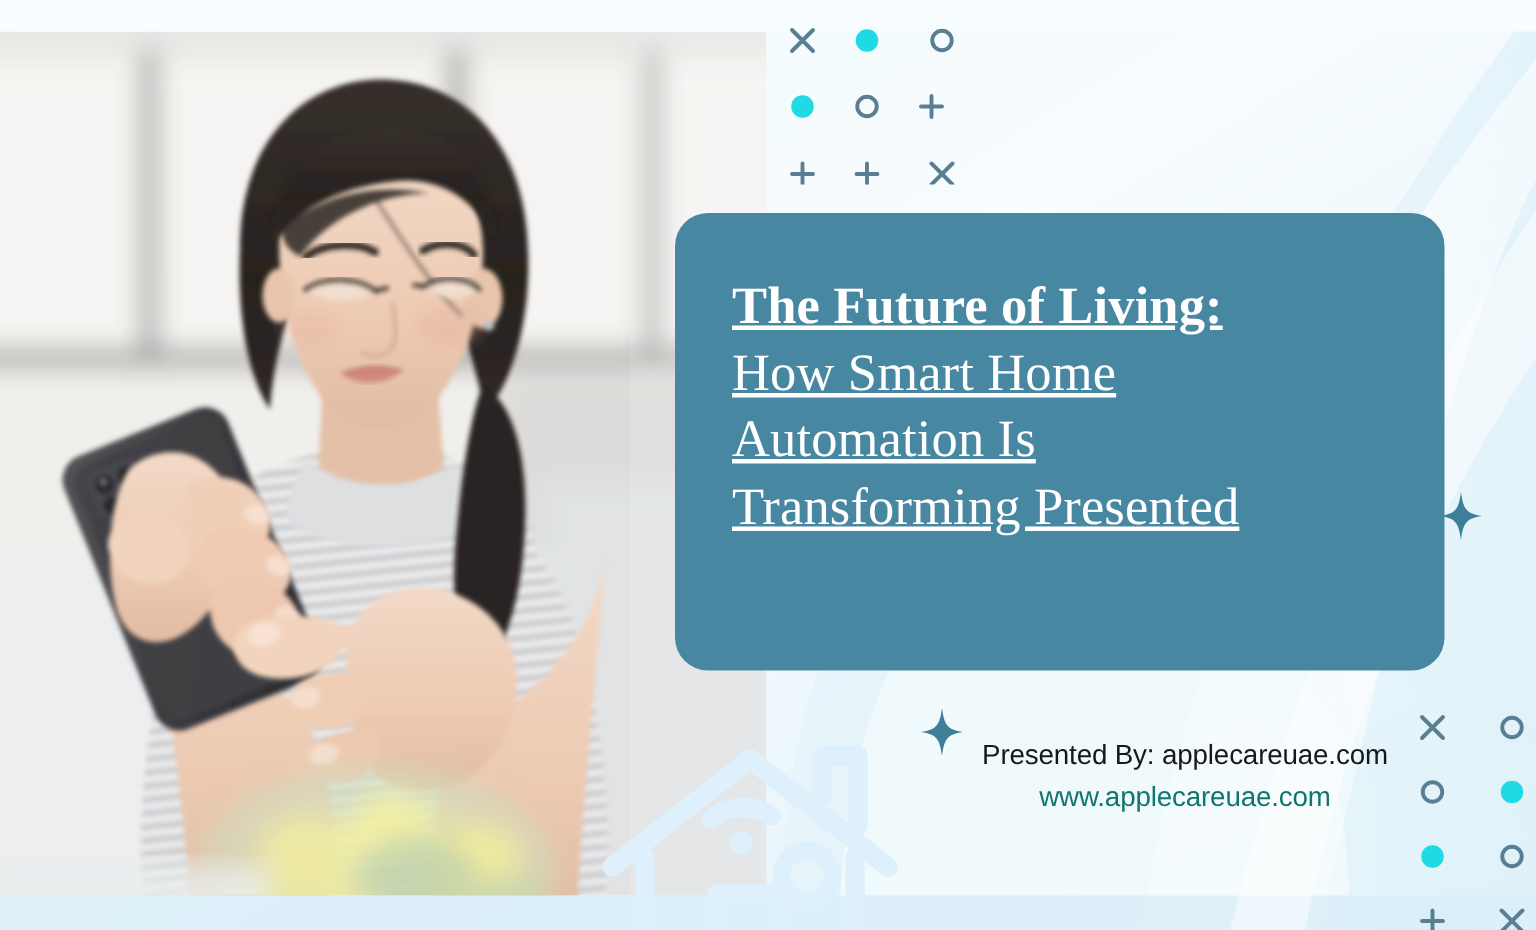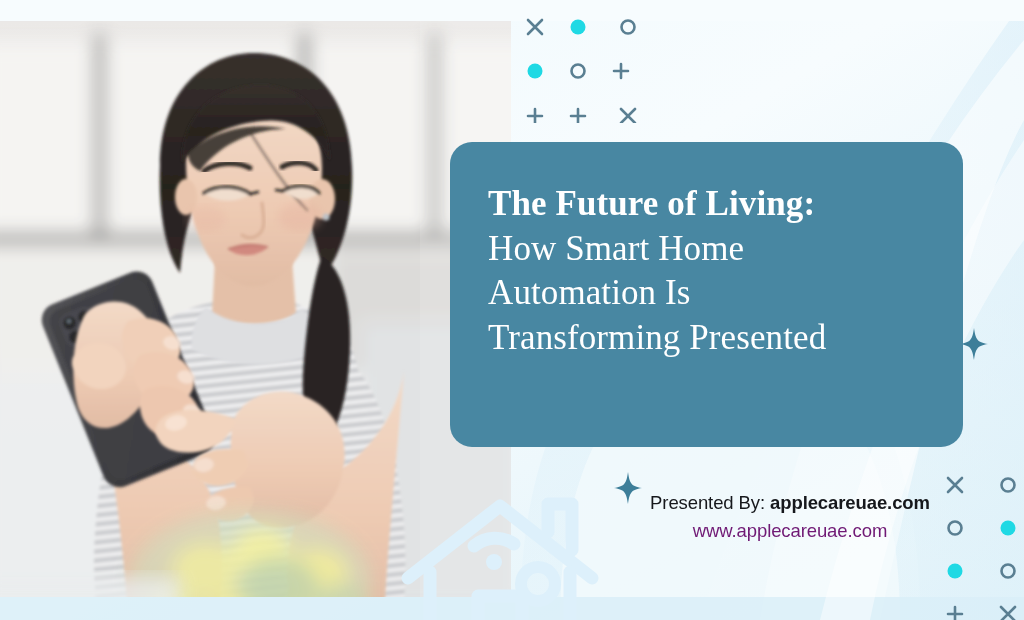--- a/index.html
+++ b/index.html
@@ -45,41 +45,42 @@
     border-radius:22px;
     padding:40px 44px 0 38px;
   }
   .title-line {
     color:#ffffff;
     font-family:"Liberation Serif", "DejaVu Serif", serif;
     font-size:35px;
     line-height:44.5px;
     letter-spacing:0.1px;
     white-space:nowrap;
+    text-decoration:underline;
   }
   .title-line.bold { font-weight:bold; }
 
   
   .footer {
     position:absolute;
     left:600px; top:492px;
     width:380px;
     text-align:center;
   }
   .footer-line1 {
     font-size:18.5px;
     color:#16181c;
     letter-spacing:-0.1px;
     white-space:nowrap;
   }
-  .footer-line1 .domain { font-weight:bold; }
+  .footer-line1 .domain { font-weight:normal; }
   .footer-line2 {
     margin-top:6px;
     font-size:18.5px;
-    color:#701a75;
+    color:#0f766e;
     letter-spacing:-0.1px;
     white-space:nowrap;
   }
 
   
   .deco { position:absolute; }
   .deco-svg { display:block; }
   .dot-grid-tl { left:520px; top:8px; }
   .dot-grid-r  { left:940px; top:470px; }
   .sparkle-a   { left:614px; top:472px; }

